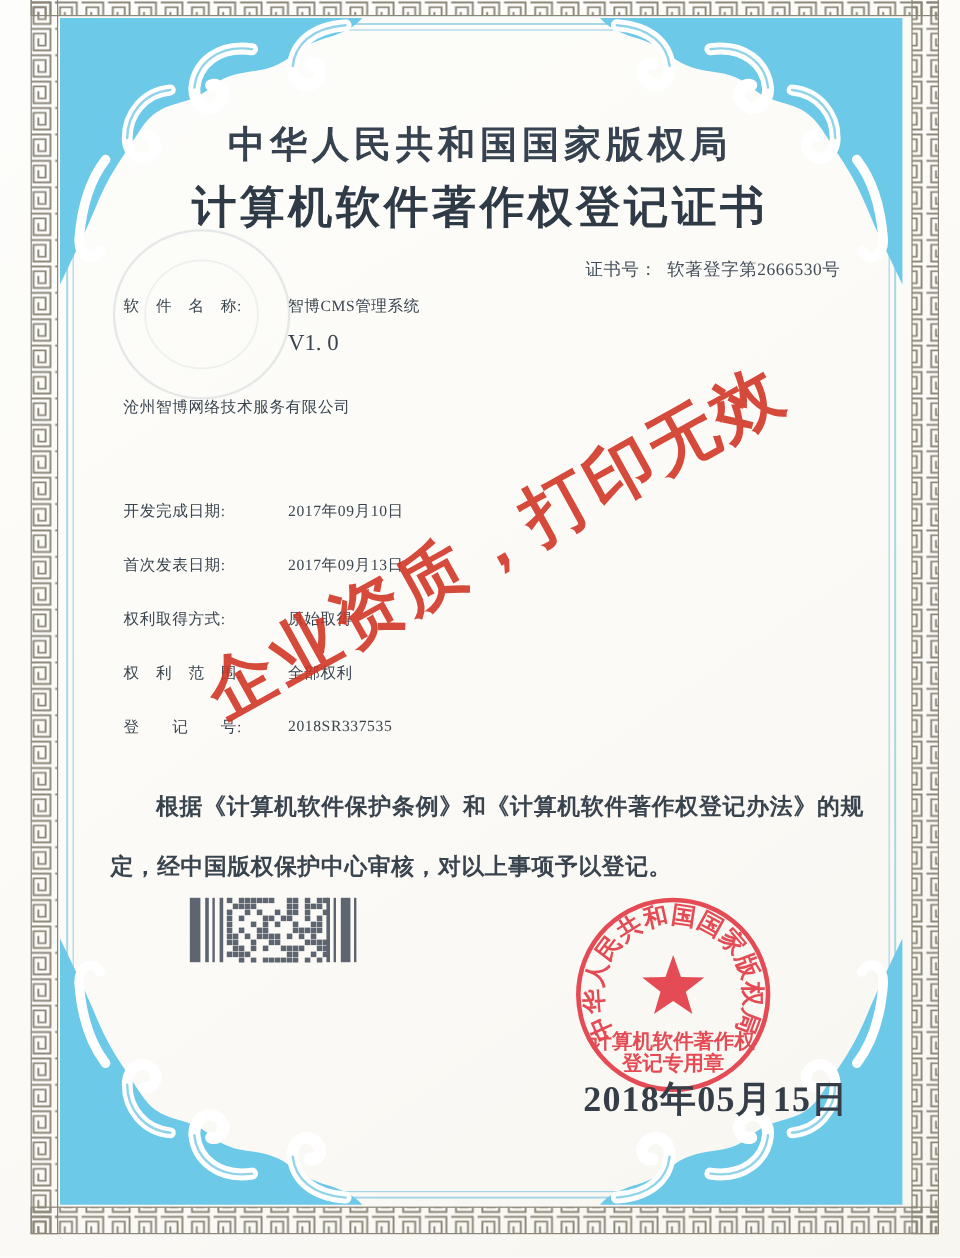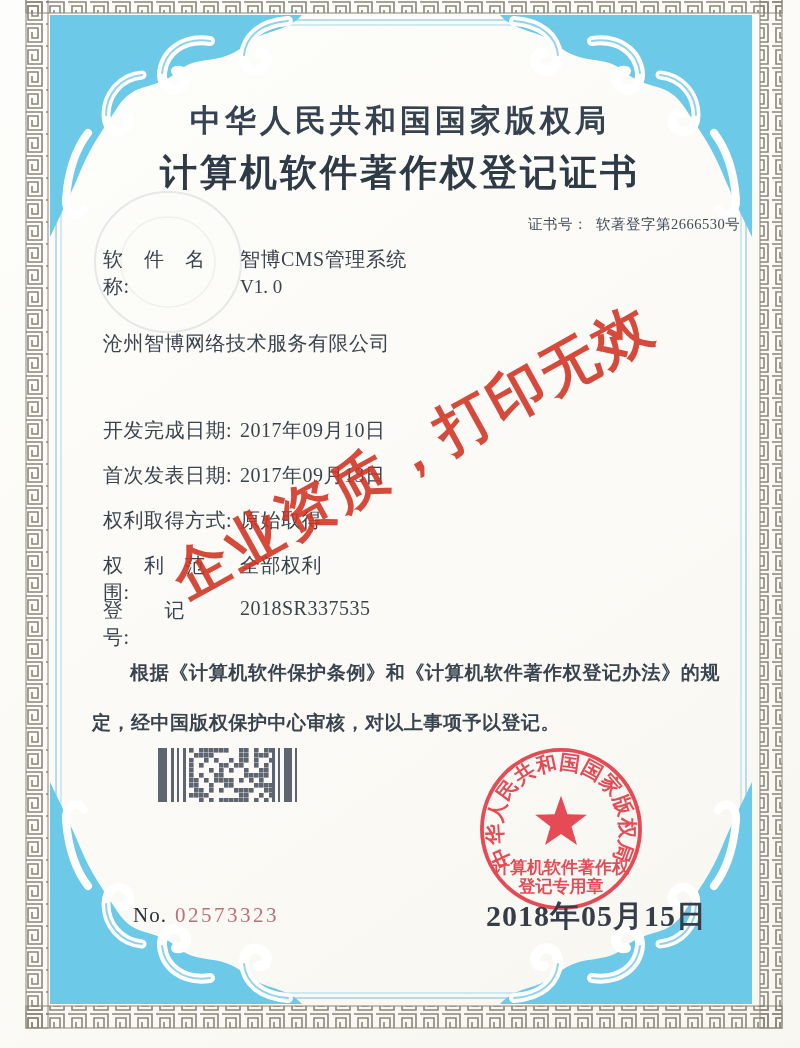--- a/index.html
+++ b/index.html
@@ -21,27 +21,27 @@
     text-align:center;font-size:31px;font-weight:600;
     color:#36424f;letter-spacing:4px;
   }
   .cert-title{
     position:absolute;left:0;right:0;top:148px;
     text-align:center;font-size:37px;font-weight:700;
     color:#2f3a47;letter-spacing:3px;
   }
   .cert-no{
     position:absolute;left:488px;top:215px;
-    font-size:14.5px;color:#424d5a;letter-spacing:0.5px;margin-left:40px;
+    font-size:14.5px;color:#424d5a;letter-spacing:0.5px;
   }
   .cert-no .val{margin-left:8px;}
 
   .field{
     position:absolute;left:103px;display:flex;
-    font-size:20px;color:#39444f;letter-spacing:0.5px;
+    font-size:13px;color:#39444f;letter-spacing:0.5px;
   }
   .field .lbl{flex:0 0 137px;}
   .field .val{white-space:nowrap;}
   .val-line2{position:absolute;left:240px;font-size:19px;color:#39444f;font-family:Liberation Serif, serif;}
 
   .statement{
     position:absolute;left:92px;top:648px;width:628px;
     font-size:19px;line-height:50px;color:#39444f;
     text-align:justify;text-indent:2em;letter-spacing:0.5px;font-weight:bold;
   }
@@ -267,19 +267,16 @@
       <path id="ringPath" d="M 42.7,140.2 A 70,70 0 1 1 157.3,140.2" fill="none"></path>
       <text font-size="24" font-weight="700" fill="#e23d47" letter-spacing="1.5" font-family="Liberation Serif, serif">
         <textPath href="#ringPath" startOffset="0" textLength="300">中华人民共和国国家版权局</textPath>
       </text>
       <polygon points="100,61 107.6,82.5 130.4,83.1 112.4,97 118.8,118.9 100,106 81.2,118.9 87.6,97 69.6,83.1 92.4,82.5" fill="#e23d47"></polygon>
       <text x="100" y="152" text-anchor="middle" font-size="20" font-weight="700" fill="#e23d47" font-family="Liberation Serif, serif">计算机软件著作权</text>
       <text x="100" y="174" text-anchor="middle" font-size="20" font-weight="700" fill="#e23d47" font-family="Liberation Serif, serif">登记专用章</text>
     </svg>
     <div class="seal-date">2018年05月15日</div>
 
-    <div class="serial">
-      <span class="no-lbl">No.</span><span class="no-val">02573323</span>
-    </div>
   </div>
 
   <div class="watermark" style="color: rgb(209, 50, 34);">企业资质，打印无效</div>
 </div>
 
 </body></html>

